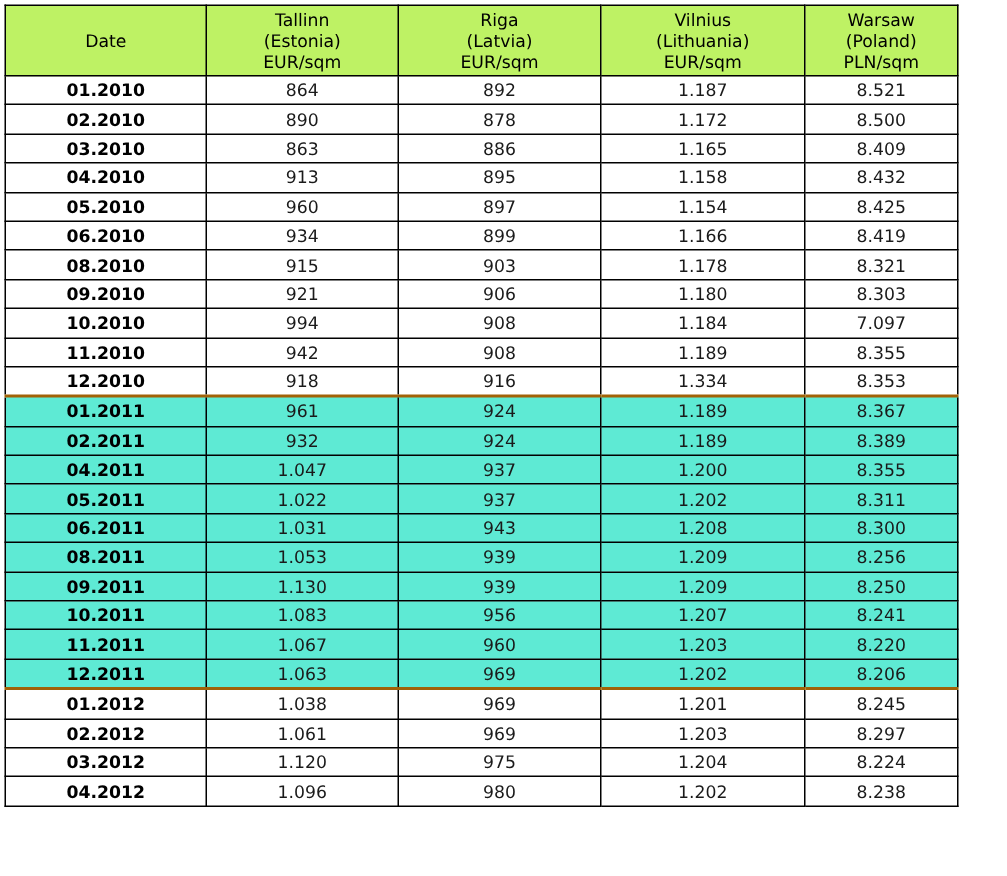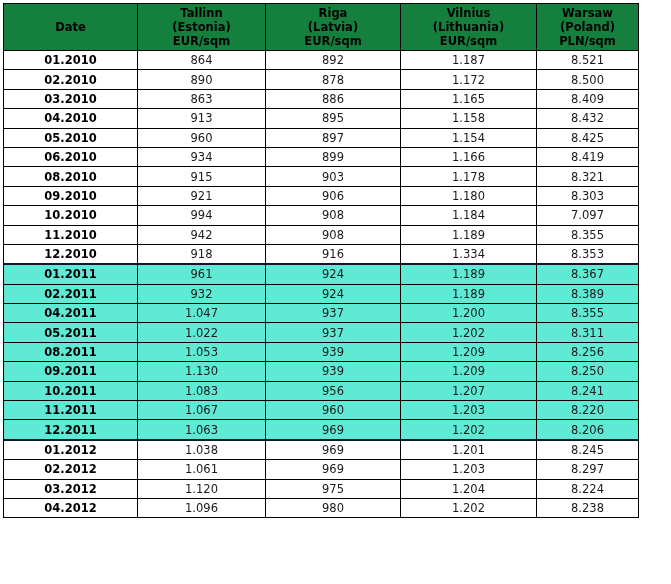--- a/index.html
+++ b/index.html
@@ -32,25 +32,25 @@
   table.price-table col.c-warsaw  { width: 102px; }
 
   table.price-table th,
   table.price-table td {
     border: 1px solid #000000;
     padding: 0;
     margin: 0;
   }
 
   thead th {
-    background: #15803d;
+    background: #bef264;
     height: 46px;
     vertical-align: middle;
     text-align: center;
-    font-weight: bold;
+    font-weight: normal;
     font-size: 11.5px;
     line-height: 14px;
     color: #000000;
     border-bottom: 2px solid #000000;
   }
   thead th .hl {
     display: block;
     white-space: nowrap;
   }
 
@@ -67,21 +67,21 @@
     font-weight: bold;
     color: #000000;
   }
   tbody tr.shaded td {
     background: #5eead4;
   }
   tbody tr.plain td {
     background: #ffffff;
   }
   tbody tr.block-end td {
-    border-bottom: 2px solid #0f172a;
+    border-bottom: 2px solid #a16207;
   }
 </style>
 </head>
 <body>
 
 <div id="table-wrap">
   <table class="price-table">
     <colgroup>
       <col class="c-date">
       <col class="c-tallinn">
@@ -216,20 +216,27 @@
           <td>8.355</td>
         </tr>
         <tr class="shaded">
           <td class="date-cell">05.2011</td>
           <td>1.022</td>
           <td>937</td>
           <td>1.202</td>
           <td>8.311</td>
         </tr>
         <tr class="shaded">
+          <td class="date-cell">06.2011</td>
+          <td>1.031</td>
+          <td>943</td>
+          <td>1.208</td>
+          <td>8.300</td>
+        </tr>
+        <tr class="shaded">
           <td class="date-cell">08.2011</td>
           <td>1.053</td>
           <td>939</td>
           <td>1.209</td>
           <td>8.256</td>
         </tr>
         <tr class="shaded">
           <td class="date-cell">09.2011</td>
           <td>1.130</td>
           <td>939</td>

